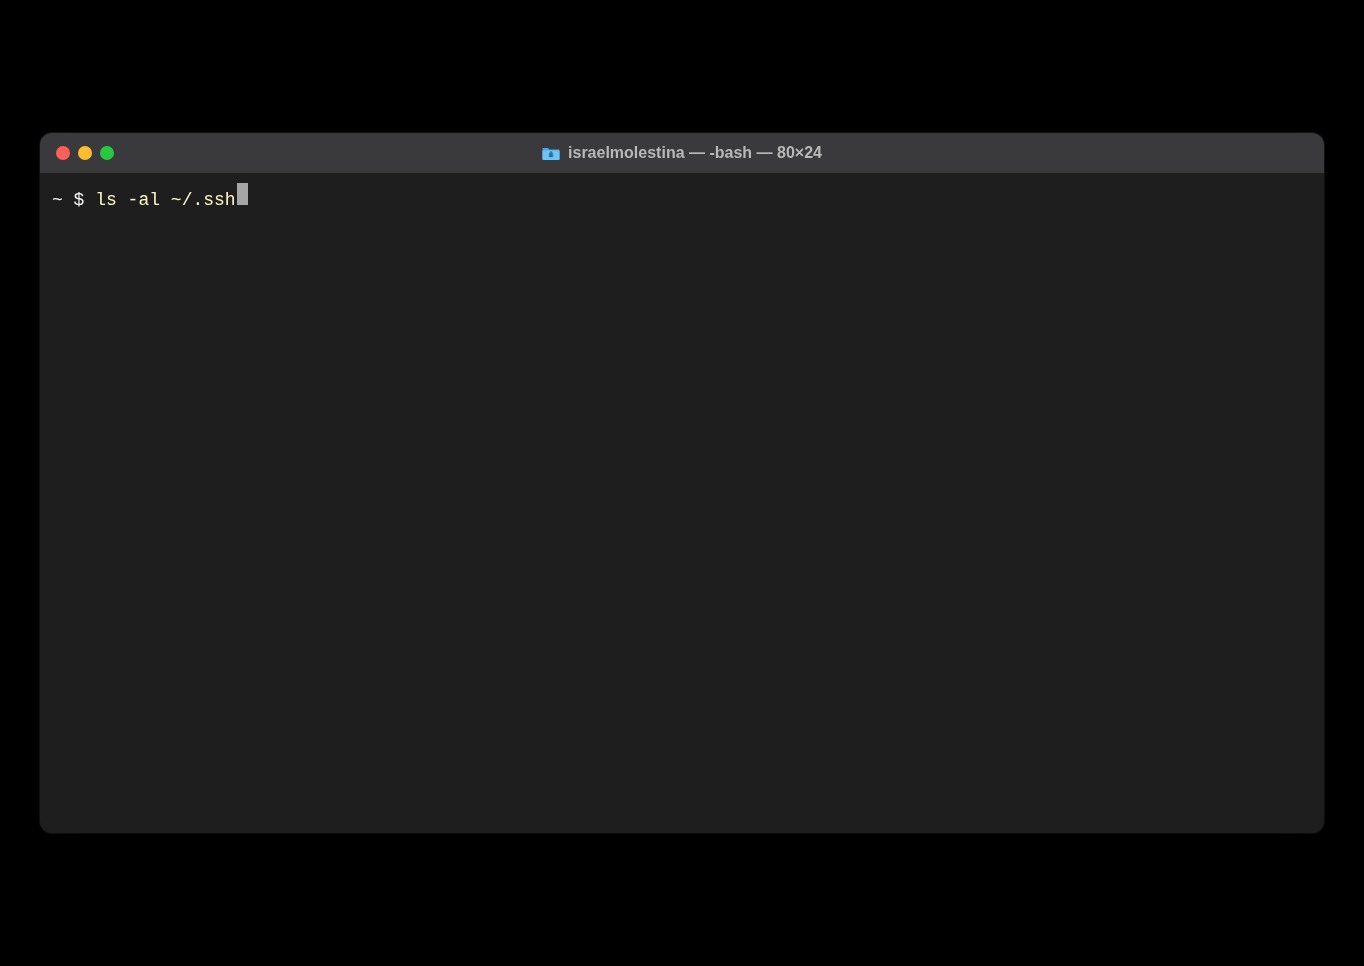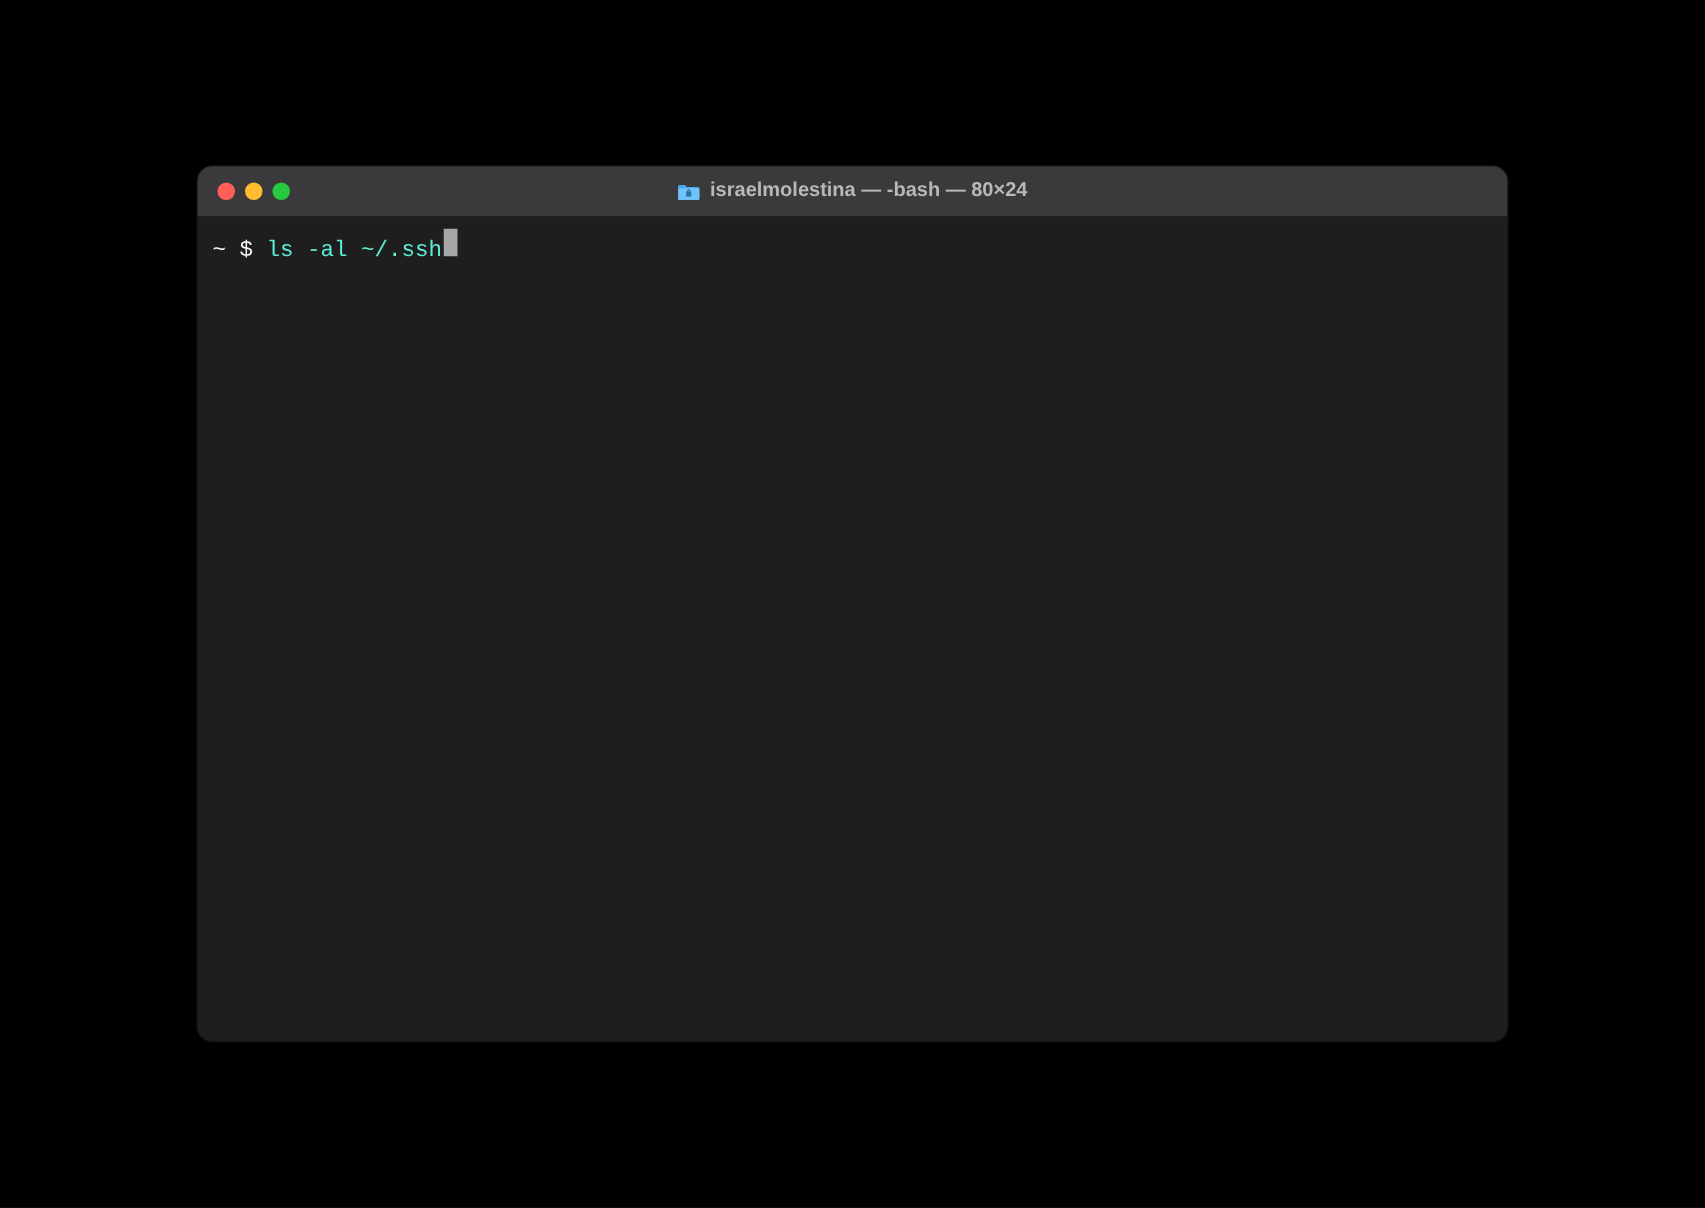--- a/index.html
+++ b/index.html
@@ -10,21 +10,21 @@
     body {
       background: #000000;
       width: 1364px;
       height: 966px;
       display: flex;
       align-items: center;
       justify-content: center;
       font-family: -apple-system, BlinkMacSystemFont, "Helvetica Neue", sans-serif;
     }
     .terminal-window {
-      width: 1048px;
+      width: 1284px;
       height: 700px;
       background: #1e1e1e;
       border-radius: 12px;
       overflow: hidden;
       box-shadow: 0 20px 60px rgba(0,0,0,0.5), 0 0 0 1px rgba(255,255,255,0.08);
       display: flex;
       flex-direction: column;
     }
     .titlebar {
       height: 40px;
@@ -87,21 +87,21 @@
     }
     .terminal-line {
       display: flex;
       align-items: baseline;
       white-space: pre;
     }
     .prompt-segment {
       color: #f5f5f5;
     }
     .command-text {
-      color: #5eead4;
+      color: #fef9c3;
     }
     .cursor-block {
       display: inline-block;
       width: 11px;
       height: 22px;
       background: #a6a6a6;
       vertical-align: text-bottom;
       margin-left: 1px;
     }
   </style>

